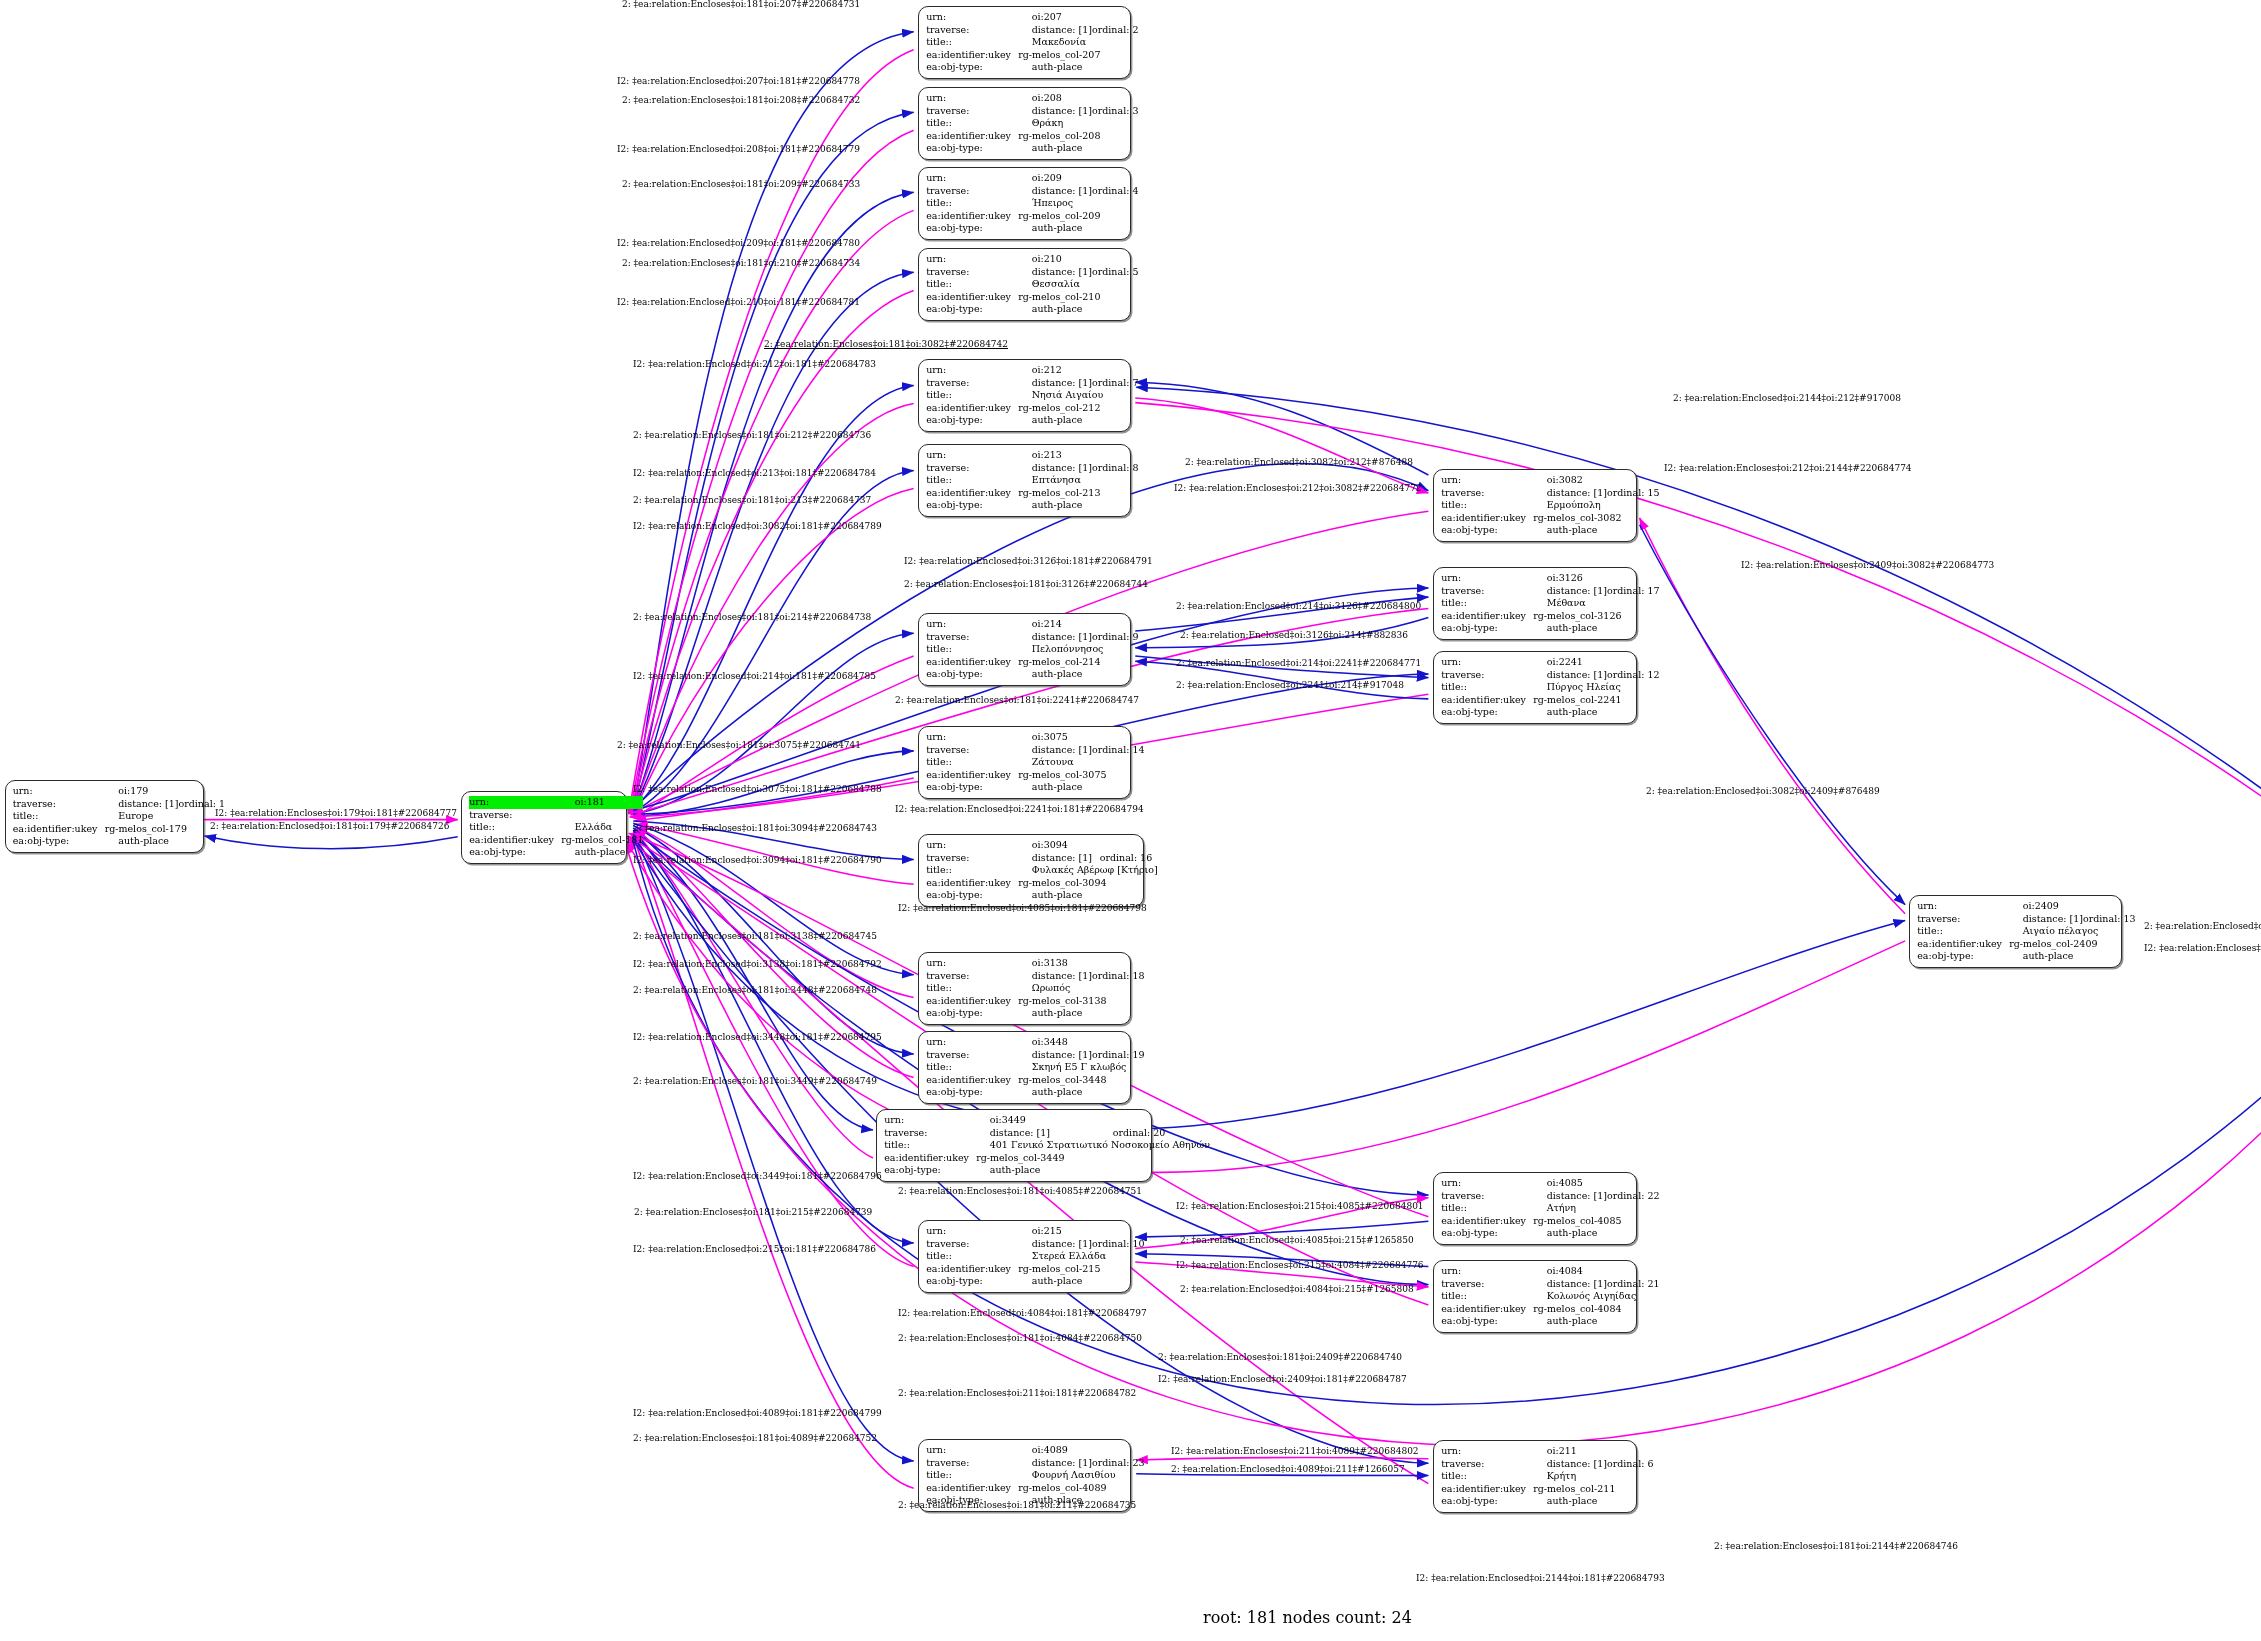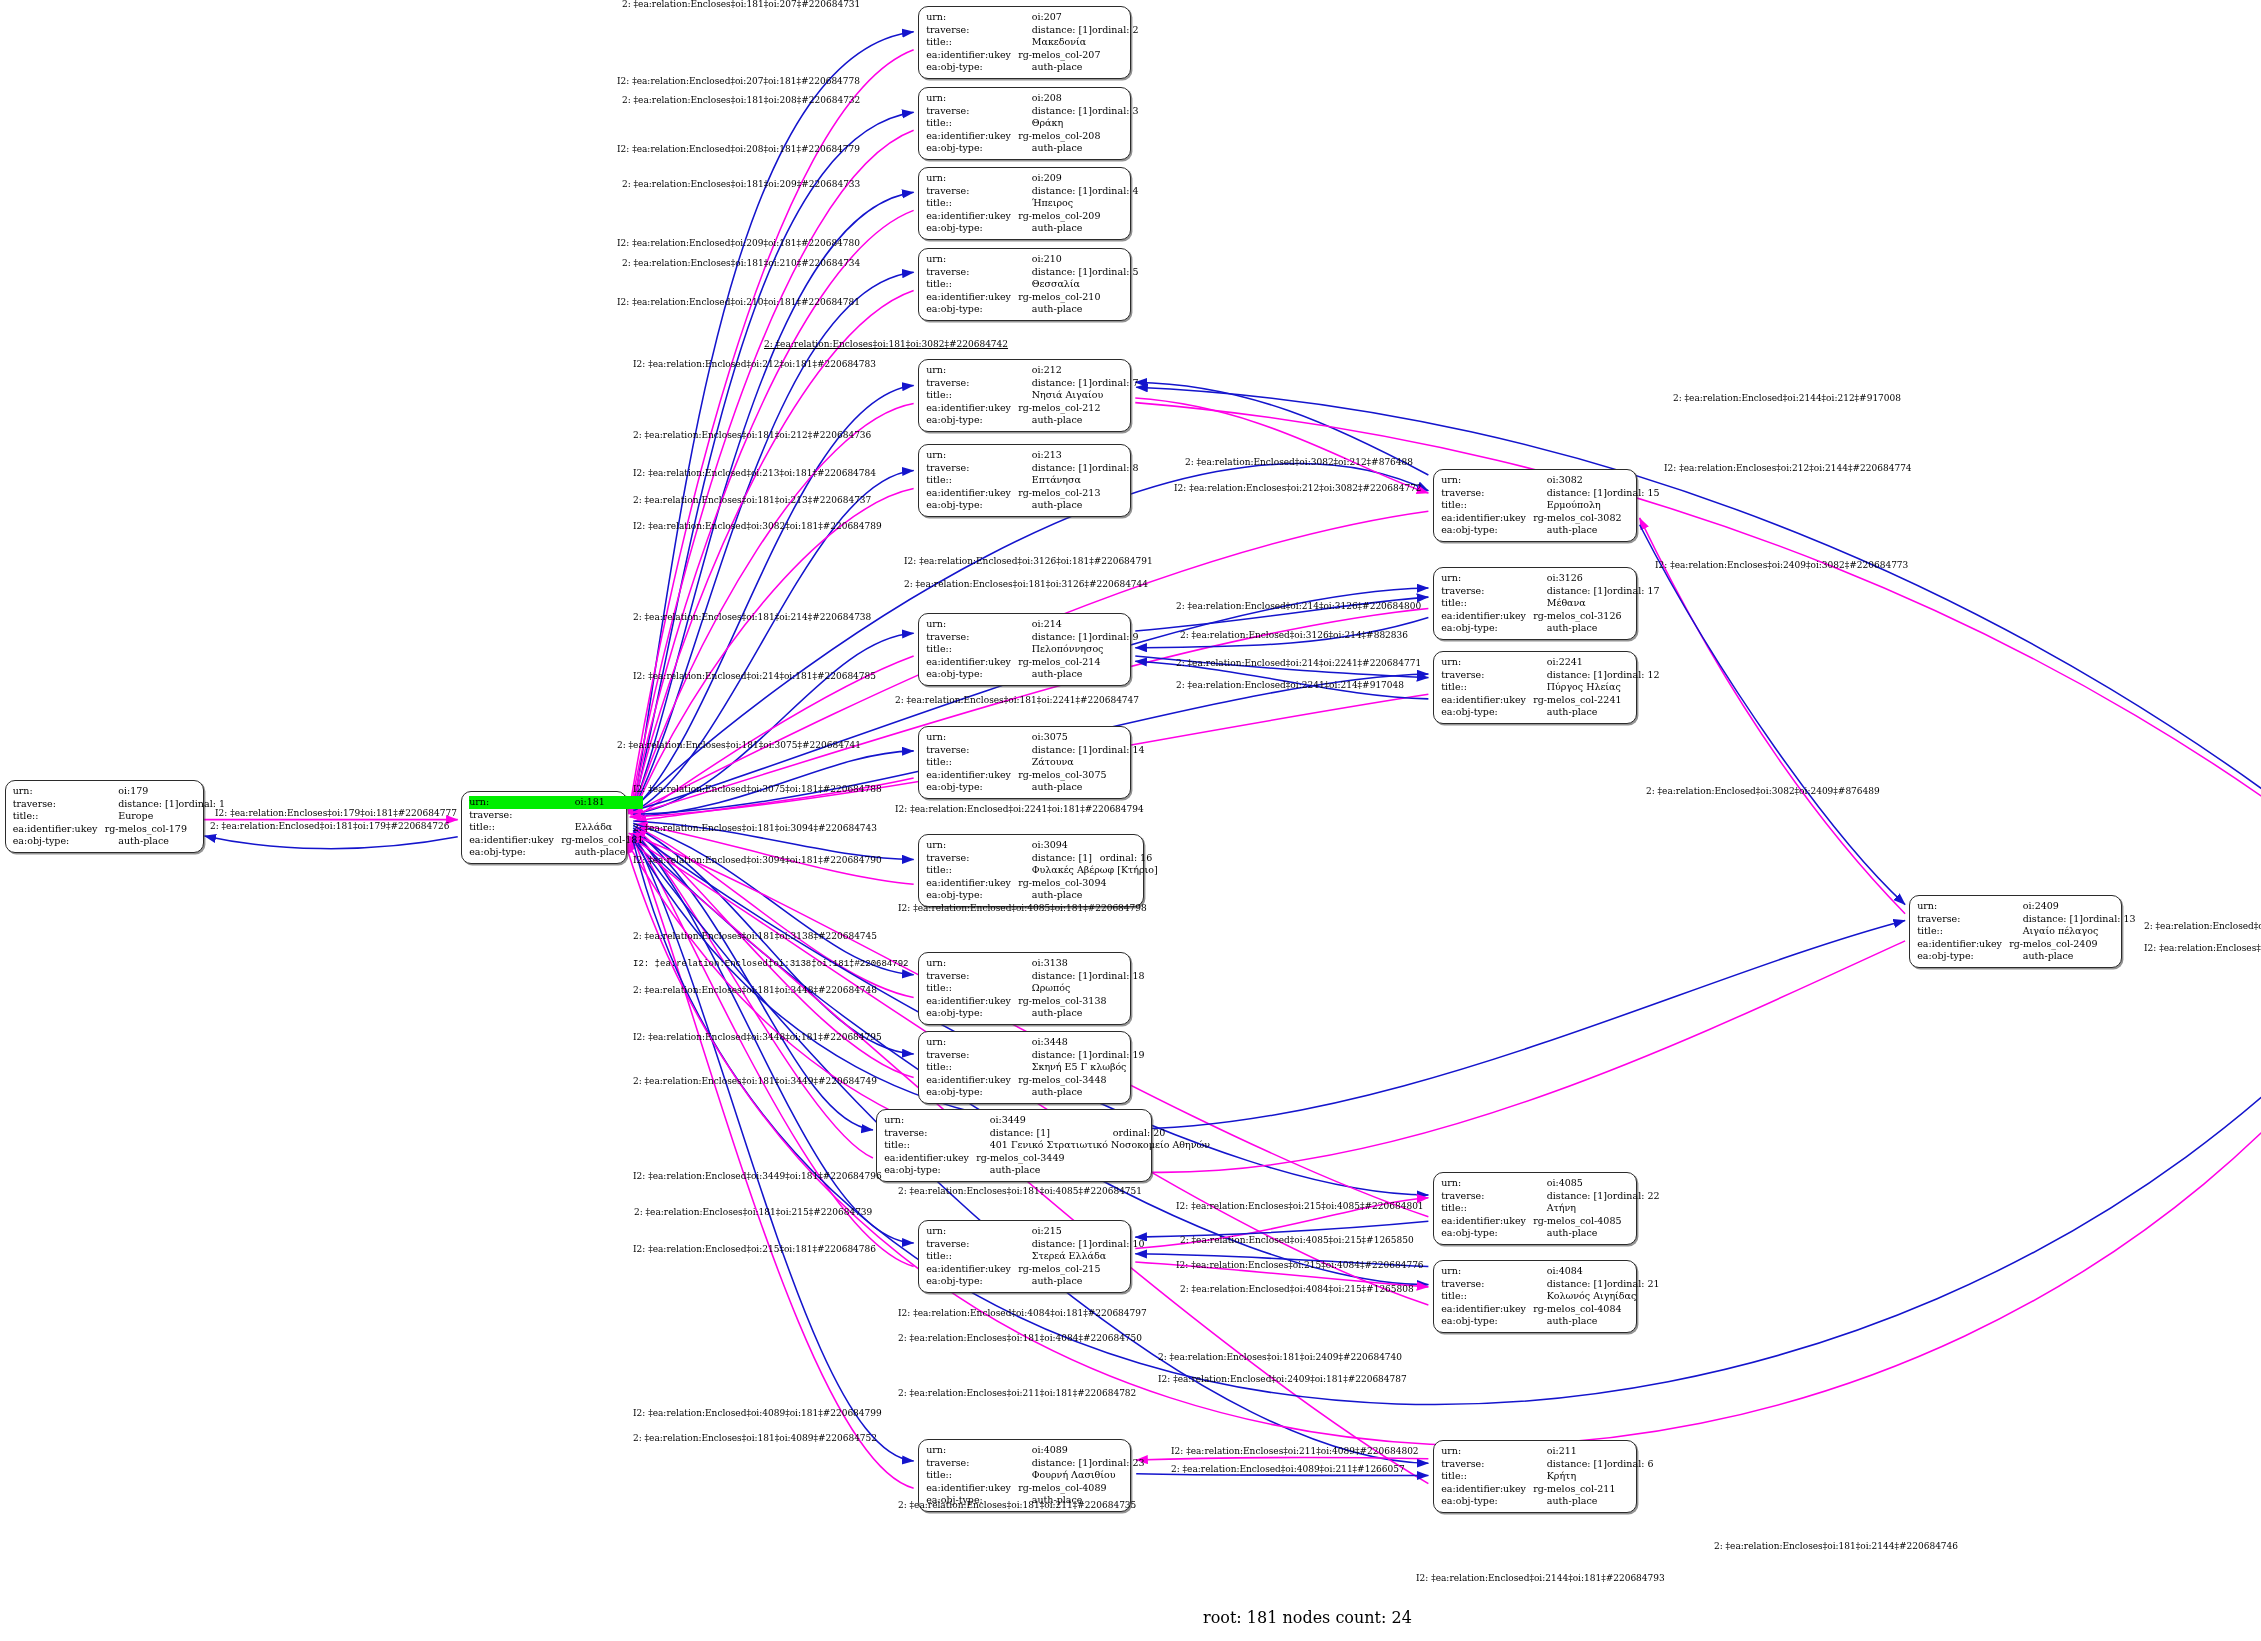--- a/index.html
+++ b/index.html
@@ -731,36 +731,36 @@
       <div class="elabel" style="left: 633px; top: 431px;">2: ‡ea:relation:Encloses‡oi:181‡oi:212‡#220684736</div>
       <div class="elabel" style="left: 633px; top: 469px;">I2: ‡ea:relation:Enclosed‡oi:213‡oi:181‡#220684784</div>
       <div class="elabel" style="left: 633px; top: 496px;">2: ‡ea:relation:Encloses‡oi:181‡oi:213‡#220684737</div>
       <div class="elabel" style="left: 633px; top: 522px;">I2: ‡ea:relation:Enclosed‡oi:3082‡oi:181‡#220684789</div>
       <div class="elabel" style="left: 1185px; top: 458px;">2: ‡ea:relation:Enclosed‡oi:3082‡oi:212‡#876488</div>
       <div class="elabel" style="left: 1174px; top: 484px;">I2: ‡ea:relation:Encloses‡oi:212‡oi:3082‡#220684772</div>
       <div class="elabel" style="left: 1673px; top: 394px;">2: ‡ea:relation:Enclosed‡oi:2144‡oi:212‡#917008</div>
       <div class="elabel" style="left: 1664px; top: 464px;">I2: ‡ea:relation:Encloses‡oi:212‡oi:2144‡#220684774</div>
       <div class="elabel" style="left: 904px; top: 557px;">I2: ‡ea:relation:Enclosed‡oi:3126‡oi:181‡#220684791</div>
       <div class="elabel" style="left: 904px; top: 580px;">2: ‡ea:relation:Encloses‡oi:181‡oi:3126‡#220684744</div>
-      <div class="elabel" style="left: 1655px; top: 561px;">I2: ‡ea:relation:Encloses‡oi:2409‡oi:3082‡#220684773</div>
+      <div class="elabel" style="left: 1741px; top: 561px;">I2: ‡ea:relation:Encloses‡oi:2409‡oi:3082‡#220684773</div>
       <div class="elabel" style="left: 1176px; top: 602px;">2: ‡ea:relation:Enclosed‡oi:214‡oi:3126‡#220684800</div>
       <div class="elabel" style="left: 1180px; top: 631px;">2: ‡ea:relation:Enclosed‡oi:3126‡oi:214‡#882836</div>
       <div class="elabel" style="left: 633px; top: 613px;">2: ‡ea:relation:Encloses‡oi:181‡oi:214‡#220684738</div>
       <div class="elabel" style="left: 1176px; top: 659px;">2: ‡ea:relation:Enclosed‡oi:214‡oi:2241‡#220684771</div>
       <div class="elabel" style="left: 633px; top: 672px;">I2: ‡ea:relation:Enclosed‡oi:214‡oi:181‡#220684785</div>
       <div class="elabel" style="left: 1176px; top: 681px;">2: ‡ea:relation:Enclosed‡oi:2241‡oi:214‡#917048</div>
       <div class="elabel" style="left: 895px; top: 696px;">2: ‡ea:relation:Encloses‡oi:181‡oi:2241‡#220684747</div>
       <div class="elabel" style="left: 617px; top: 741px;">2: ‡ea:relation:Encloses‡oi:181‡oi:3075‡#220684741</div>
       <div class="elabel" style="left: 633px; top: 785px;">I2: ‡ea:relation:Enclosed‡oi:3075‡oi:181‡#220684788</div>
       <div class="elabel" style="left: 895px; top: 805px;">I2: ‡ea:relation:Enclosed‡oi:2241‡oi:181‡#220684794</div>
       <div class="elabel" style="left: 633px; top: 824px;">2: ‡ea:relation:Encloses‡oi:181‡oi:3094‡#220684743</div>
       <div class="elabel" style="left: 633px; top: 856px;">I2: ‡ea:relation:Enclosed‡oi:3094‡oi:181‡#220684790</div>
       <div class="elabel" style="left: 898px; top: 904px;">I2: ‡ea:relation:Enclosed‡oi:4085‡oi:181‡#220684798</div>
       <div class="elabel" style="left: 633px; top: 932px;">2: ‡ea:relation:Encloses‡oi:181‡oi:3138‡#220684745</div>
-      <div class="elabel" style="left: 633px; top: 960px; font-family: Liberation Mono, monospace;">I2: ‡ea:relation:Enclosed‡oi:3138‡oi:181‡#220684792</div>
+      <div class="elabel" style="left: 633px; top: 960px;">I2: ‡ea:relation:Enclosed‡oi:3138‡oi:181‡#220684792</div>
       <div class="elabel" style="left: 633px; top: 986px;">2: ‡ea:relation:Encloses‡oi:181‡oi:3448‡#220684748</div>
       <div class="elabel" style="left: 633px; top: 1033px;">I2: ‡ea:relation:Enclosed‡oi:3448‡oi:181‡#220684795</div>
       <div class="elabel" style="left: 633px; top: 1077px;">2: ‡ea:relation:Encloses‡oi:181‡oi:3449‡#220684749</div>
       <div class="elabel" style="left: 633px; top: 1172px;">I2: ‡ea:relation:Enclosed‡oi:3449‡oi:181‡#220684796</div>
       <div class="elabel" style="left: 898px; top: 1187px;">2: ‡ea:relation:Encloses‡oi:181‡oi:4085‡#220684751</div>
       <div class="elabel" style="left: 1176px; top: 1202px;">I2: ‡ea:relation:Encloses‡oi:215‡oi:4085‡#220684801</div>
       <div class="elabel" style="left: 634px; top: 1208px; text-align: center;">2: ‡ea:relation:Encloses‡oi:181‡oi:215‡#220684739</div>
       <div class="elabel" style="left: 1180px; top: 1236px;">2: ‡ea:relation:Enclosed‡oi:4085‡oi:215‡#1265850</div>
       <div class="elabel" style="left: 633px; top: 1245px;">I2: ‡ea:relation:Enclosed‡oi:215‡oi:181‡#220684786</div>
       <div class="elabel" style="left: 1176px; top: 1261px;">I2: ‡ea:relation:Encloses‡oi:215‡oi:4084‡#220684776</div>

